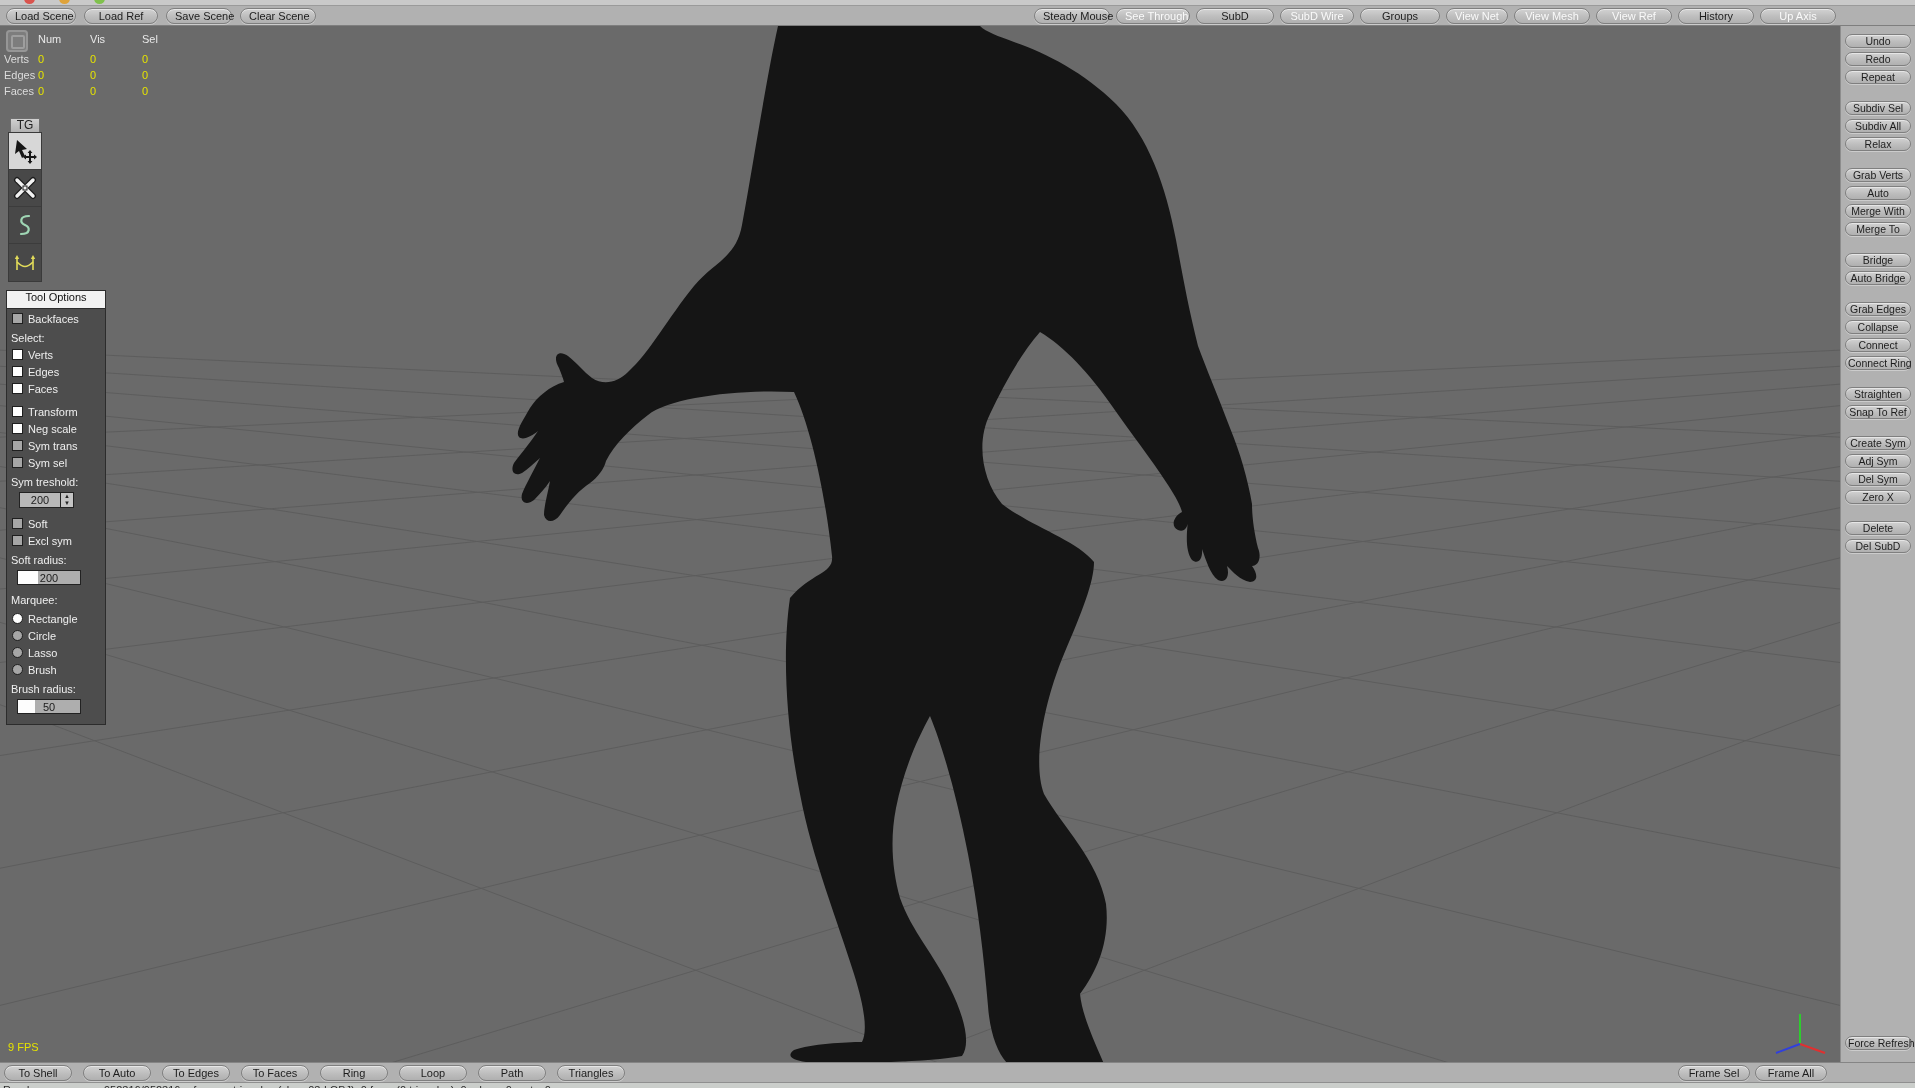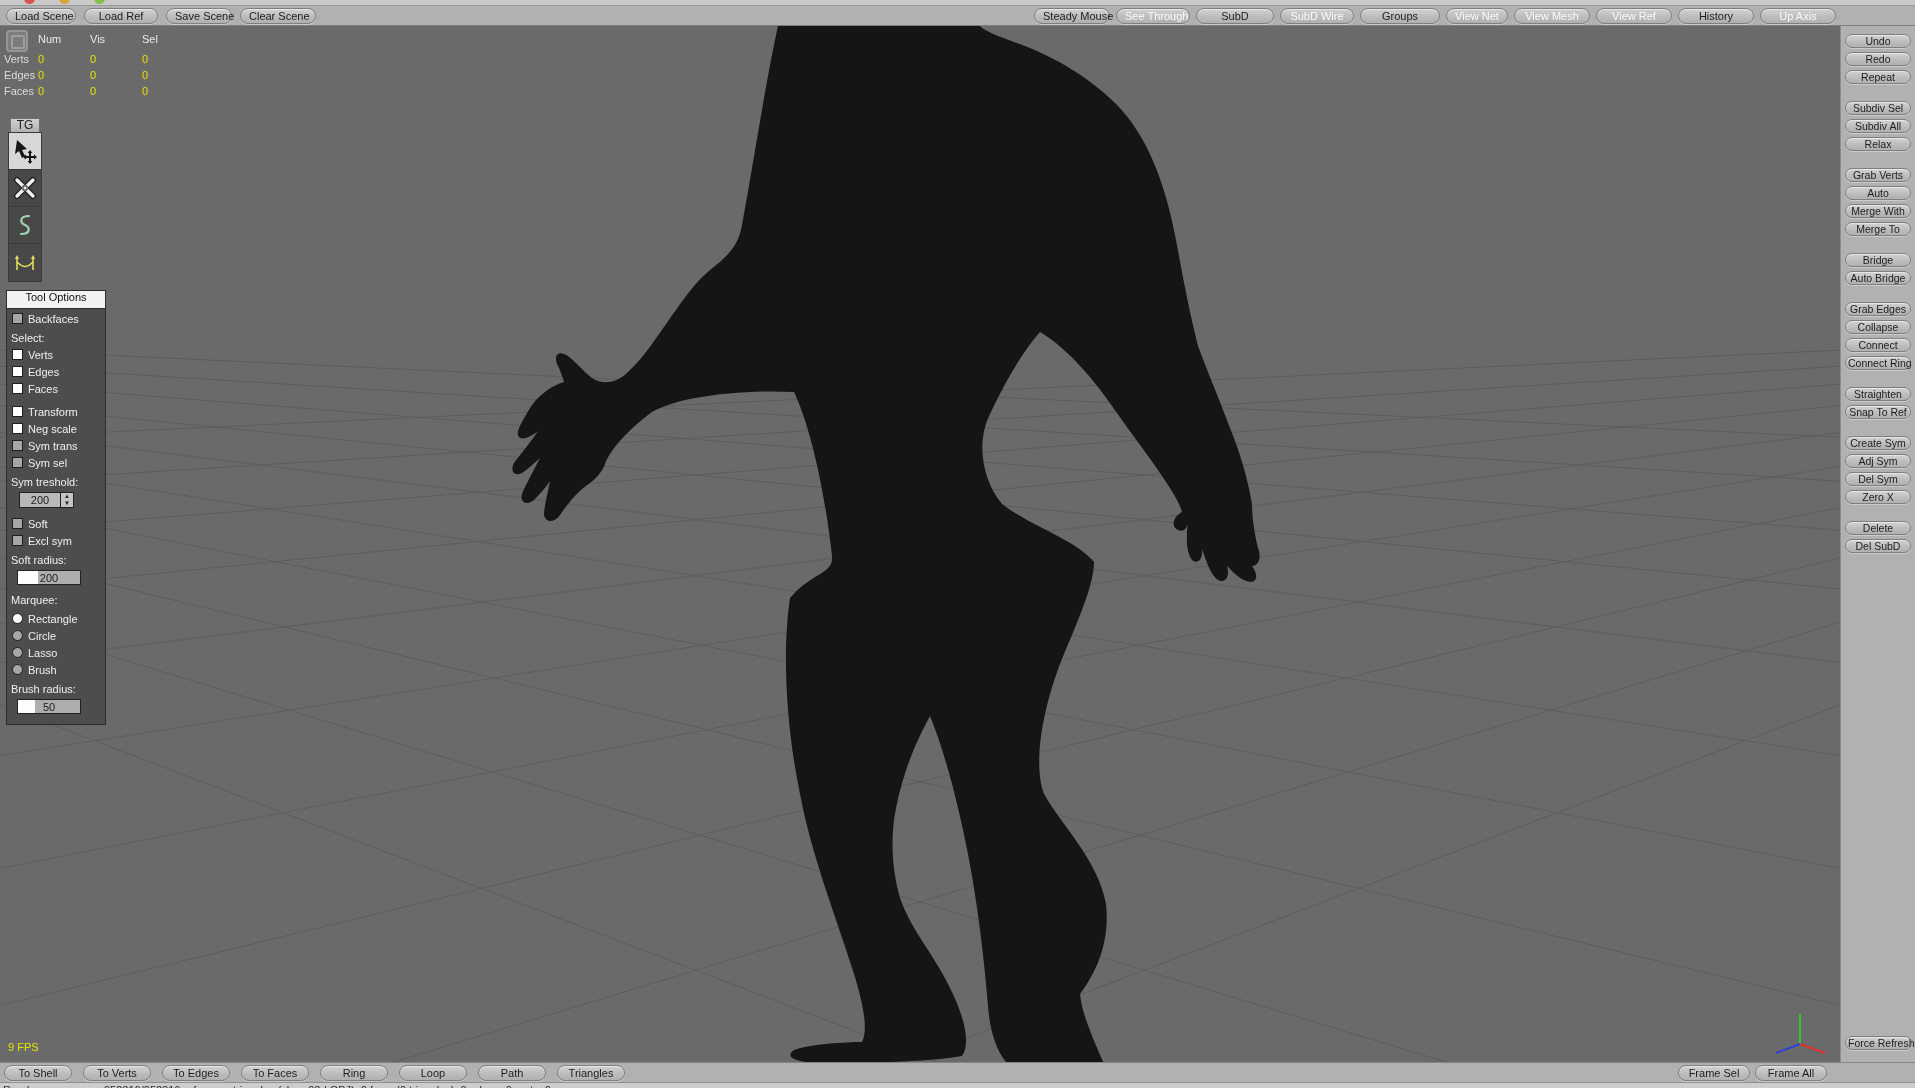--- a/index.html
+++ b/index.html
@@ -385,21 +385,21 @@
     <div class="rp-group">
       <div class="btn rp-btn">Delete</div>
       <div class="btn rp-btn">Del SubD</div>
     </div>
     <div class="btn rp-btn force-refresh">Force Refresh</div>
   </div>
 
   <div class="toolbar-bottom">
     <div class="bb-left">
       <div class="btn bb-btn">To Shell</div>
-      <div class="btn bb-btn">To Verts</div>
+      <div class="btn bb-btn">To Auto</div>
       <div class="btn bb-btn">To Edges</div>
       <div class="btn bb-btn">To Faces</div>
       <div class="btn bb-btn">Ring</div>
       <div class="btn bb-btn">Loop</div>
       <div class="btn bb-btn">Path</div>
       <div class="btn bb-btn">Triangles</div>
     </div>
     <div class="bb-right">
       <div class="btn bb-btn wide">Frame Sel</div>
       <div class="btn bb-btn wide">Frame All</div>

